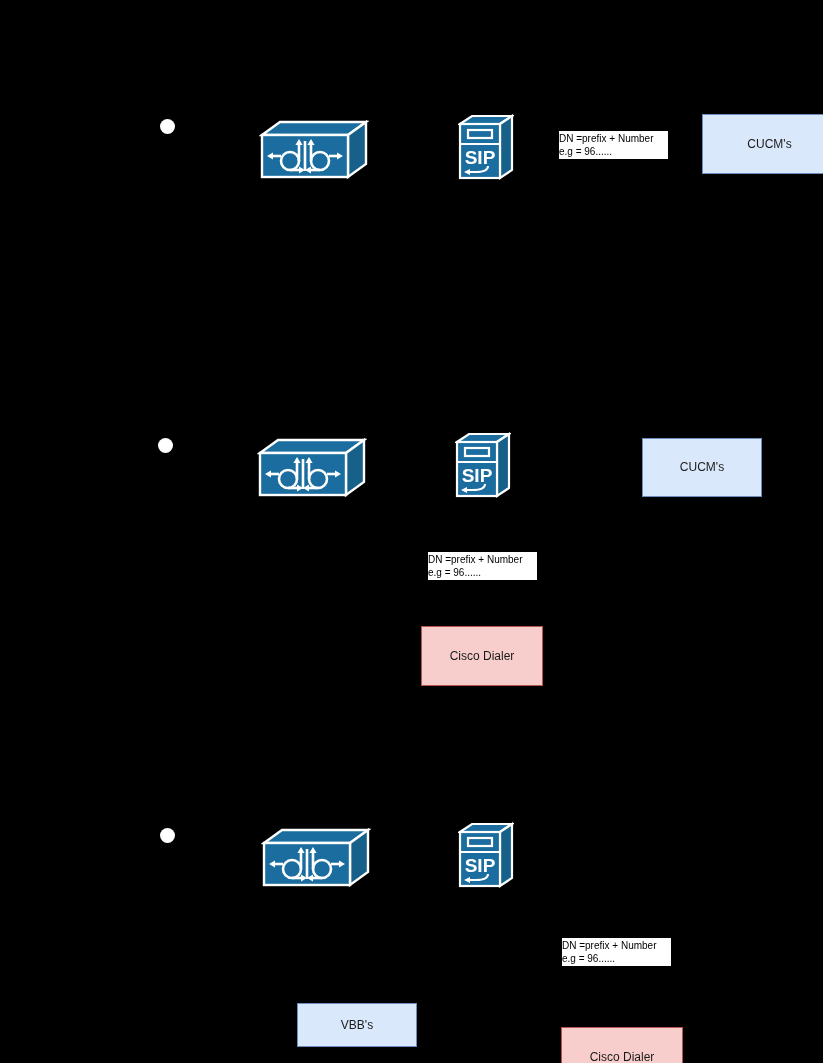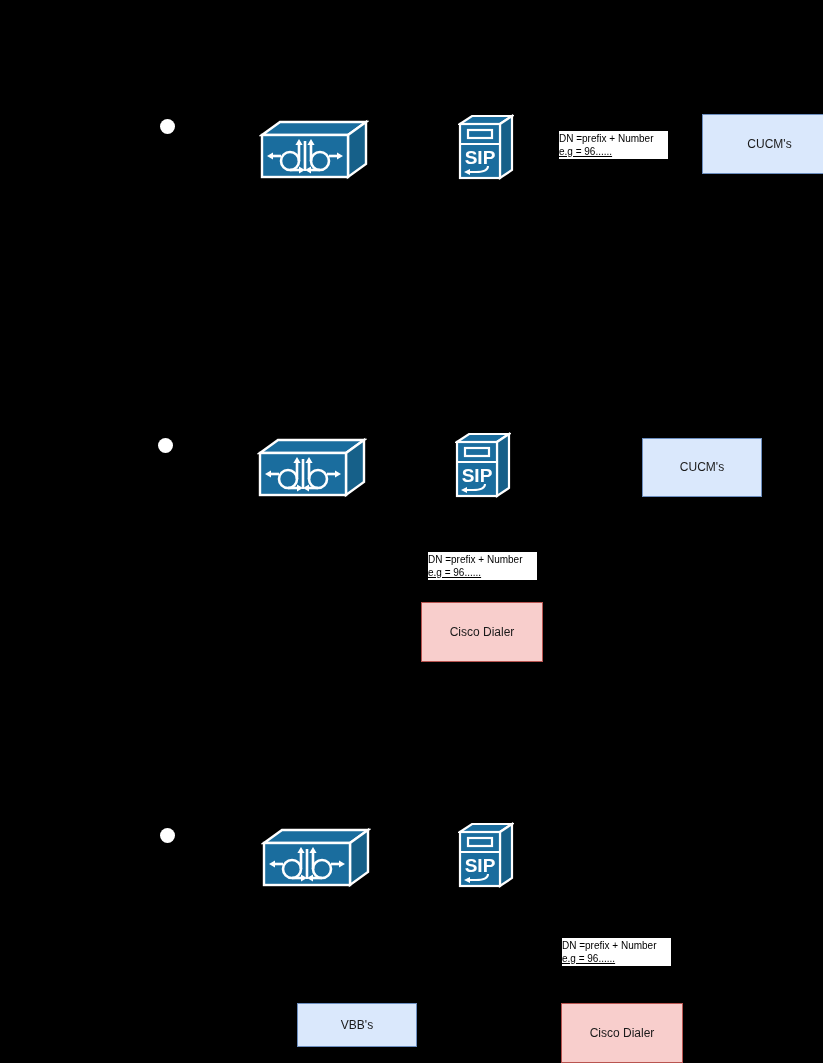--- a/index.html
+++ b/index.html
@@ -39,37 +39,38 @@
     text-align: center;
     overflow: hidden;
   }
   .node-box.blue {
     background: #dae8fc;
     border: 1px solid #6c8ebf;
   }
   .node-box.pink {
     background: #f8cecc;
     border: 1px solid #b85450;
+    margin-top: 24px;
   }
 
   
   .edge-label {
     position: absolute;
     box-sizing: border-box;
     background: #ffffff;
     color: #000000;
     font-size: 10px;
     line-height: 13px;
     text-align: left;
     white-space: nowrap;
     overflow: hidden;
     padding: 1px 0 2px 0;
   }
   .edge-label .l1 { display: block; }
-  .edge-label .l2 { display: block; text-decoration: underline; }
+  .edge-label .l2 { display: block; }
 
   
   .router-icon {
     position: absolute;
   }
   .sip-icon {
     position: absolute;
   }
 </style>
 </head>

